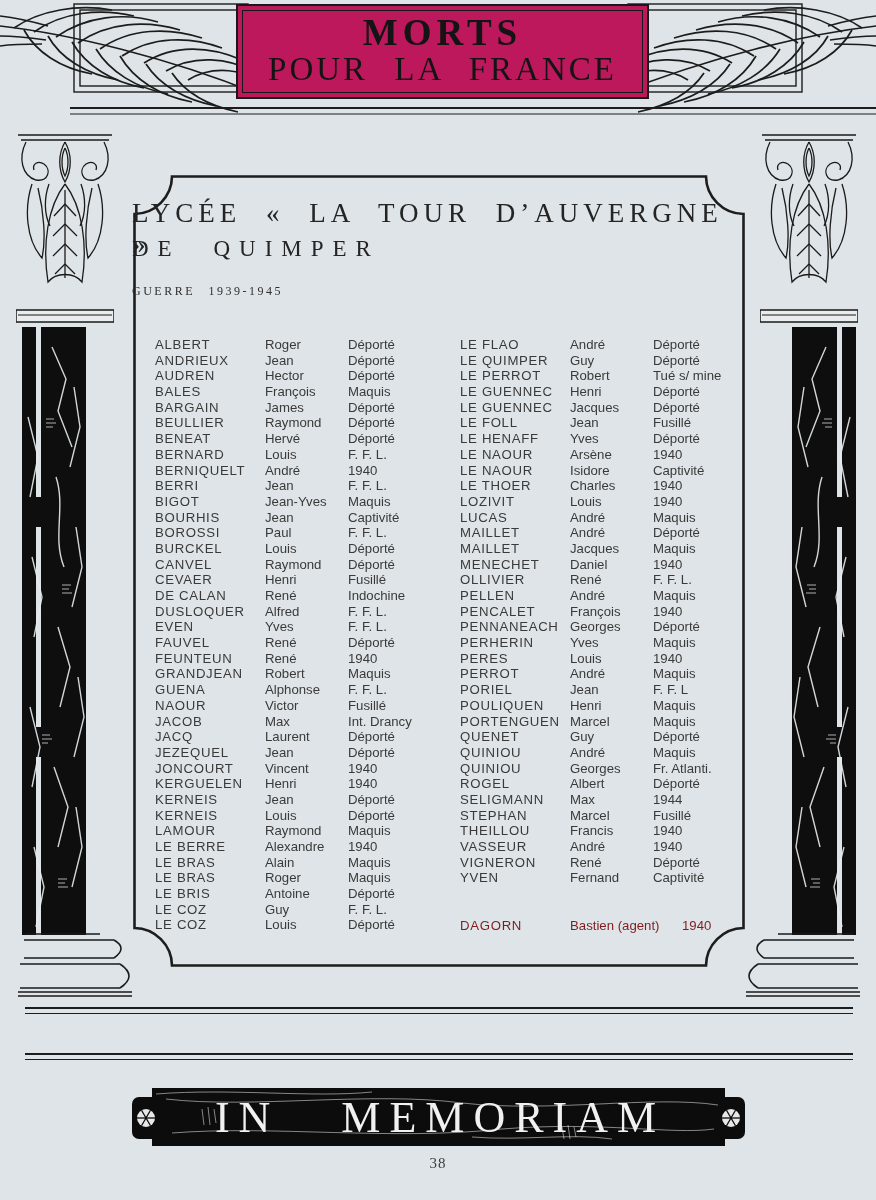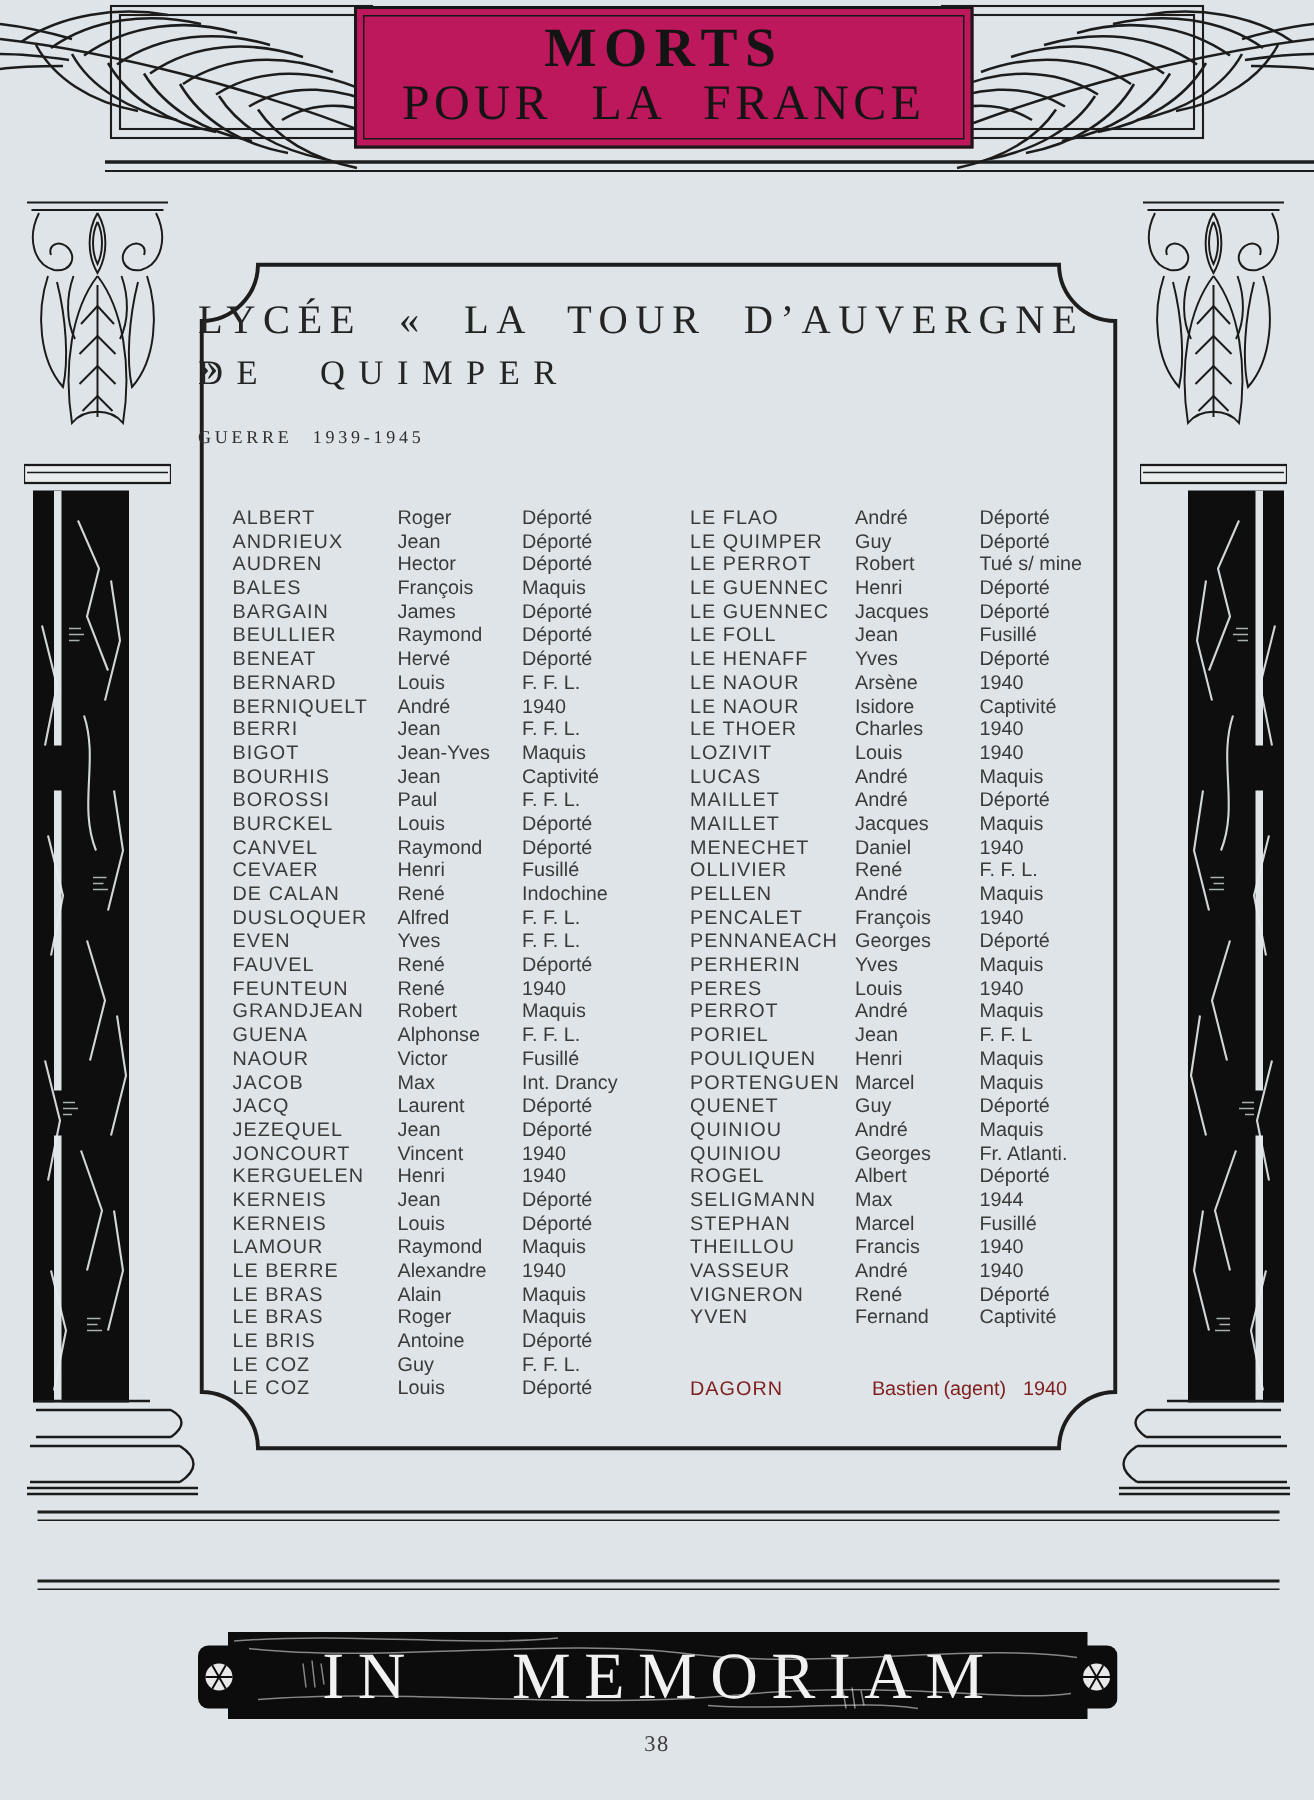--- a/index.html
+++ b/index.html
@@ -57,21 +57,21 @@
     font-family:"Liberation Sans",sans-serif;font-size:13.2px;color:#3a3a3a;
   }
   .names-col.left-col{left:23px;width:300px;}
   .names-col.right-col{left:328px;width:282px;}
   .entry-row{display:flex;height:15.7px;align-items:baseline;white-space:nowrap;}
   .e-surname{width:110px;letter-spacing:.7px;flex:none;}
   .e-first{width:83px;flex:none;}
   .e-fate{flex:none;}
   .late-entry{position:absolute;left:328px;top:744px;
     font-family:"Liberation Sans",sans-serif;font-size:13.2px;color:#7f1d1d;}
-  .late-entry .e-first{width:112px;text-align:center;}
+  .late-entry .e-first{width:112px;}
 
   
   .memoriam{position:absolute;left:132px;top:1085px;}
 
   
   .page-number{
     position:absolute;left:0;right:0;top:1155px;text-align:center;
     font-size:15px;color:#3d3d3d;letter-spacing:1px;
   }
 </style>

